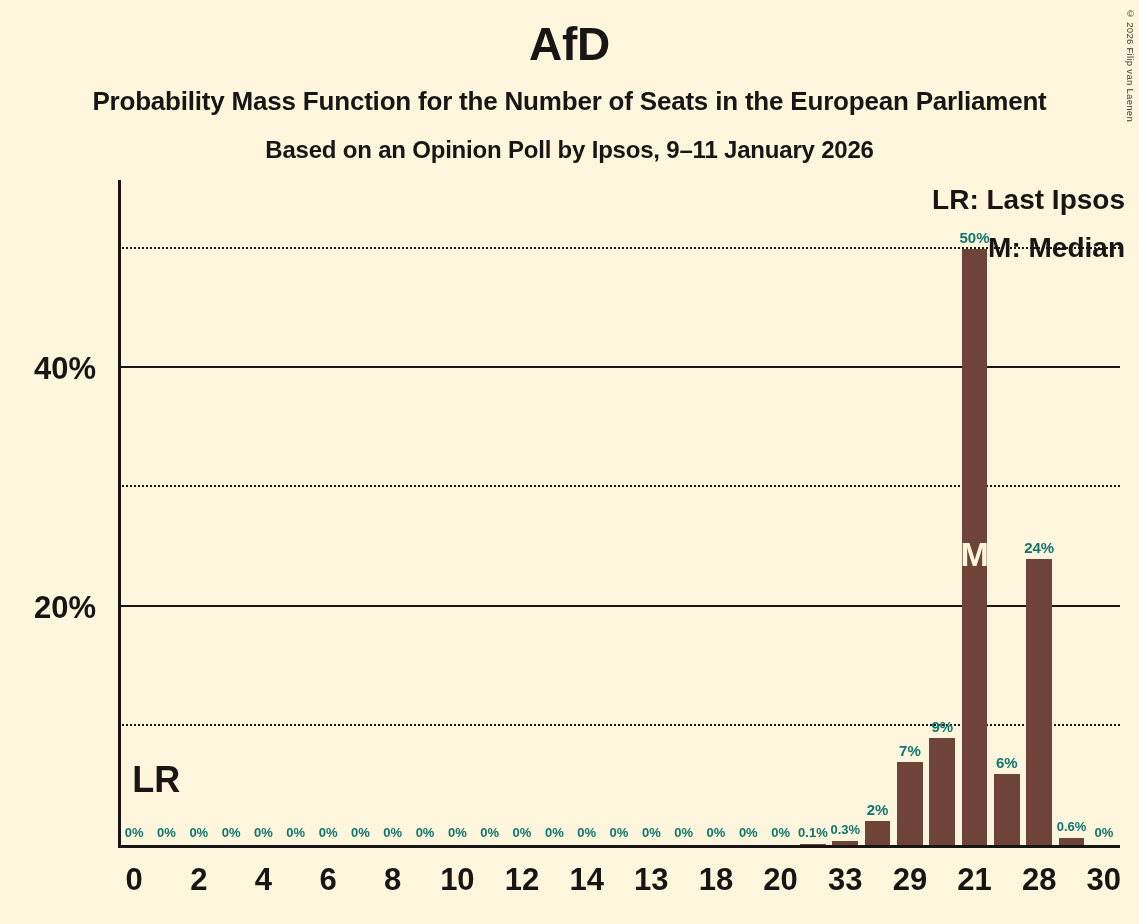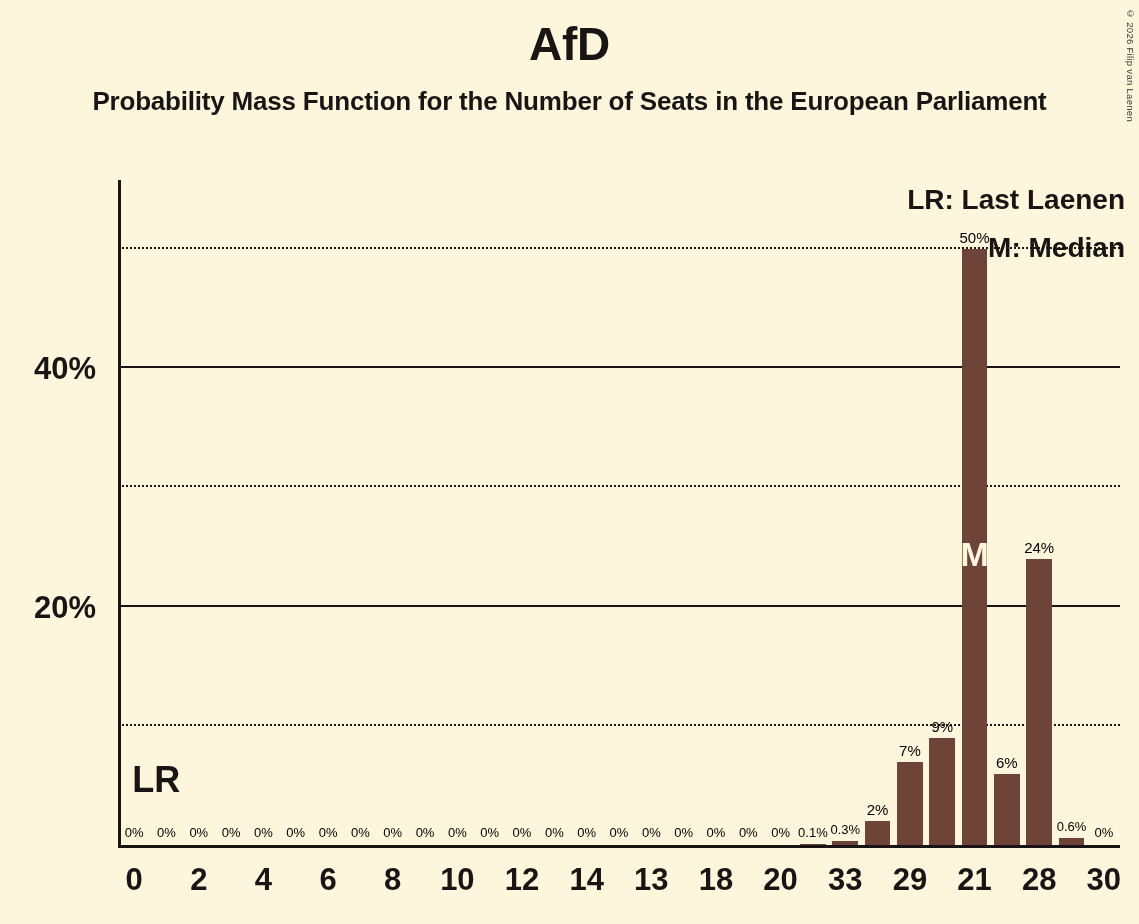--- a/index.html
+++ b/index.html
@@ -53,22 +53,22 @@
     color:#191514;
   }
 
   .bar{
     position:absolute;bottom:3px;
     background:#6E4439;
   }
   .bar-value{
     position:absolute;
     text-align:center;
-    font-size:15px;font-weight:400;line-height:16px;
-    color:#000000;white-space:nowrap;
+    font-size:15px;font-weight:700;line-height:16px;
+    color:#0f766e;white-space:nowrap;
   }
   .bar-value.small{font-size:13px;}
 
   .xtick{
     position:absolute;
     text-align:center;
     font-size:31px;font-weight:700;line-height:33px;
     color:#191514;
   }
 
@@ -90,24 +90,25 @@
   #legend-lr{top:185px;}
   #legend-m{top:233px;}
 </style>
 </head>
 <body>
 
 <div id="chart-root">
 
   <div class="title" id="chart-title">AfD</div>
   <div class="title" id="chart-subtitle-1">Probability Mass Function for the Number of Seats in the European Parliament</div>
+  <div class="title" id="chart-subtitle-2">Based on an Opinion Poll by Ipsos, 9–11 January 2026</div>
 
   <div id="copyright">© 2026 Filip van Laenen</div>
 
-  <div class="legend-entry" id="legend-lr">LR: Last Laenen</div>
+  <div class="legend-entry" id="legend-lr">LR: Last Ipsos</div>
   <div class="legend-entry" id="legend-m">M: Median</div>
 
   <div id="plot">
     <div id="gridlines">
         <div class="gridline" style="bottom: 122.176px;"></div>
         <div class="gridline" style="bottom: 360.527px;"></div>
         <div class="gridline" style="bottom: 598.878px;"></div>
         <div class="gridline solid" style="bottom: 241.351px;"></div>
         <div class="gridline solid" style="bottom: 479.703px;"></div>
       </div>

